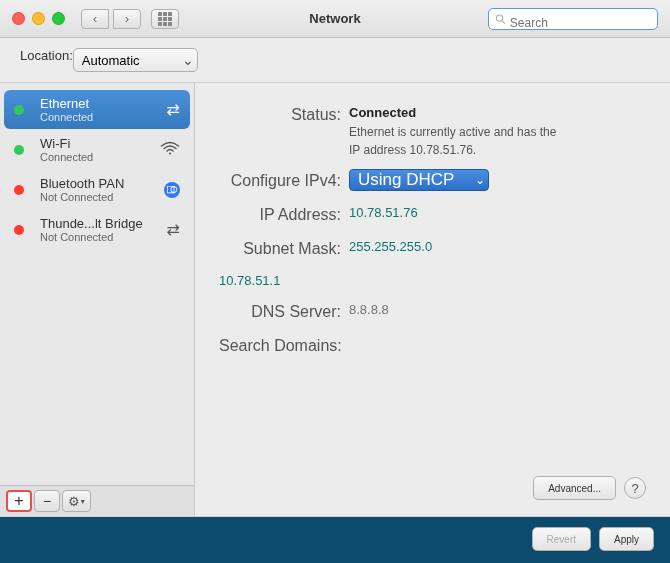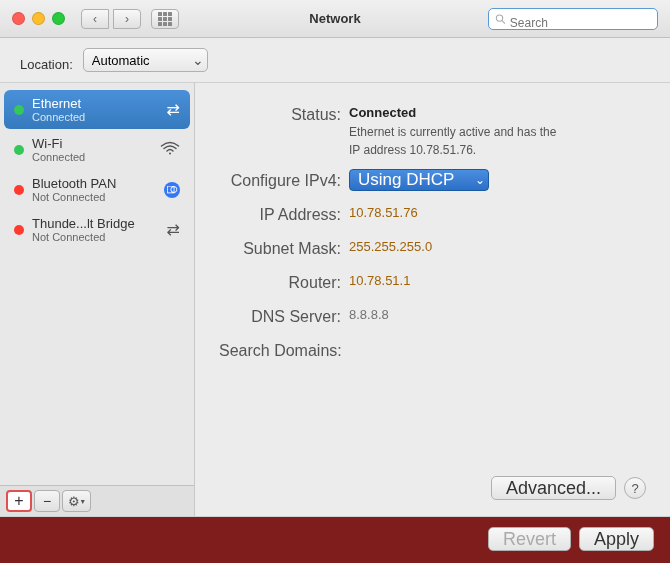--- a/index.html
+++ b/index.html
@@ -113,25 +113,24 @@
     
     .main-content {
       display: flex;
       flex-direction: column;
       height: calc(563px - 38px);
     }
 
     
     .location-bar {
       display: flex;
-      align-items: flex-end;
+      align-items: flex-start;
       padding: 10px 20px;
       background: #ececec;
       border-bottom: 1px solid #d0d0d0;
-      gap: 10px;
     }
     .location-label {
       font-size: 13px;
       color: #333;
     }
     .location-select {
       flex: 1;
       max-width: 260px;
       height: 24px;
       background: linear-gradient(to bottom, #f9f9f9, #e8e8e8);
@@ -178,21 +177,21 @@
       overflow-y: auto;
       padding: 6px 0;
     }
     .network-item {
       display: flex;
       align-items: center;
       padding: 6px 10px;
       cursor: pointer;
       border-radius: 6px;
       margin: 1px 4px;
-      gap: 8px;
+      gap: 16px;
       position: relative;
       justify-content: space-between;
     }
     .network-item.active {
       background: linear-gradient(to bottom, #4a90d9, #357abd);
       color: white;
     }
     .network-item.active .net-name { color: white; }
     .network-item.active .net-status { color: rgba(255,255,255,0.8); }
 
@@ -306,21 +305,21 @@
       text-align: right;
       min-width: 130px;
       padding-right: 8px;
       color: #555;
       font-size: 16px;
       line-height: 1.5;
       flex-shrink: 0;
     }
     .field-value {
       font-size: 13px;
-      color: #a16207;
+      color: #0f766e;
       line-height: 1.5;
     }
     .field-value.bold {
       font-weight: 700;
       color: #222;
     }
     .field-value.muted {
       color: #737373;
     }
 
@@ -361,28 +360,28 @@
       font-size: 12px;
     }
 
     
     .bottom-bar {
       display: flex;
       justify-content: flex-end;
       align-items: center;
       padding: 10px 16px 12px;
       gap: 8px;
-      background: #7f1d1d;
+      background: #0c4a6e;
       border-top: 1px solid #d0d0d0;
     }
     .btn {
       height: 24px;
       padding: 0 14px;
       border-radius: 5px;
-      font-size: 18px;
+      font-size: 10px;
       cursor: pointer;
       border: 1px solid #b0b0b0;
       background: linear-gradient(to bottom, #f8f8f8, #e4e4e4);
       color: #333;
     }
     .btn:disabled {
       color: #aaa;
       cursor: default;
     }
     .btn.primary {
@@ -554,21 +553,20 @@
           <div class="field-label">IP Address:</div>
           <div class="field-value">10.78.51.76</div>
         </div>
 
         <div class="field-row">
           <div class="field-label">Subnet Mask:</div>
           <div class="field-value">255.255.255.0</div>
         </div>
 
         <div class="field-row">
-          <div class="field-label">Router:</div>
           <div class="field-value">10.78.51.1</div>
         </div>
 
         <div class="field-row">
           <div class="field-label">DNS Server:</div>
           <div class="field-value muted">8.8.8.8</div>
         </div>
 
         <div class="field-row">
           <div class="field-label">Search Domains:</div>

